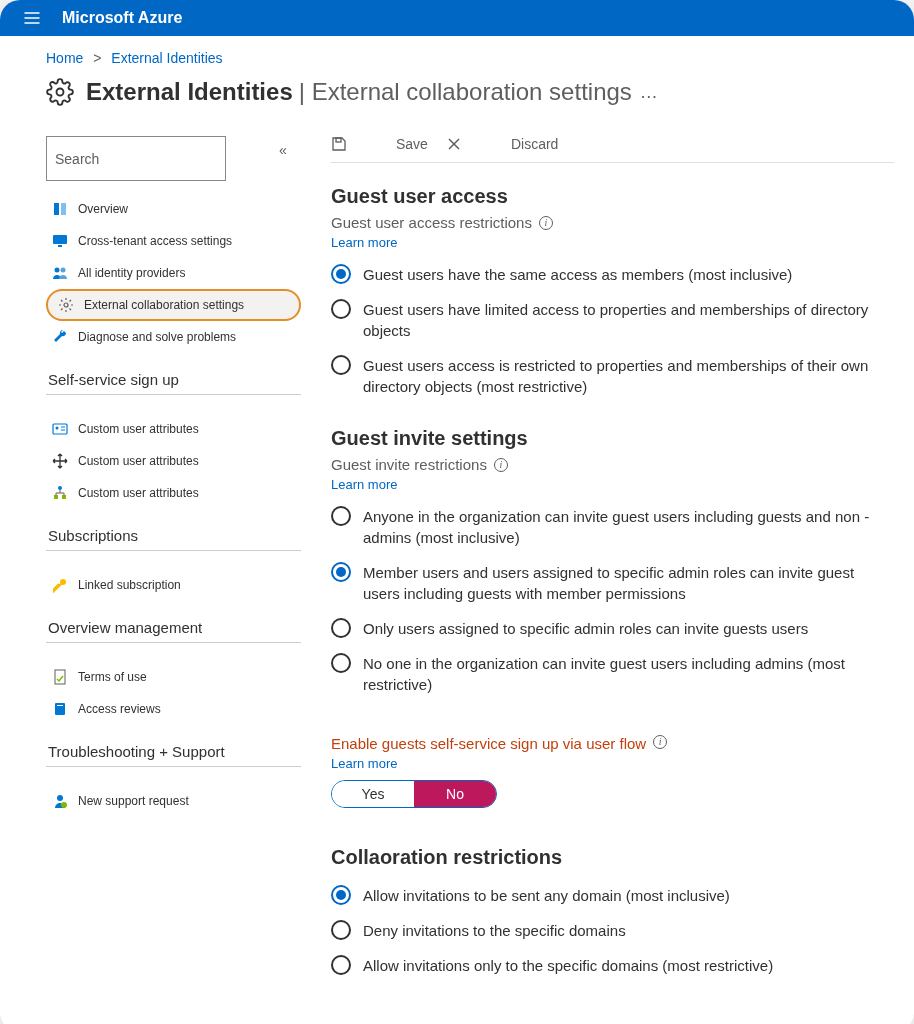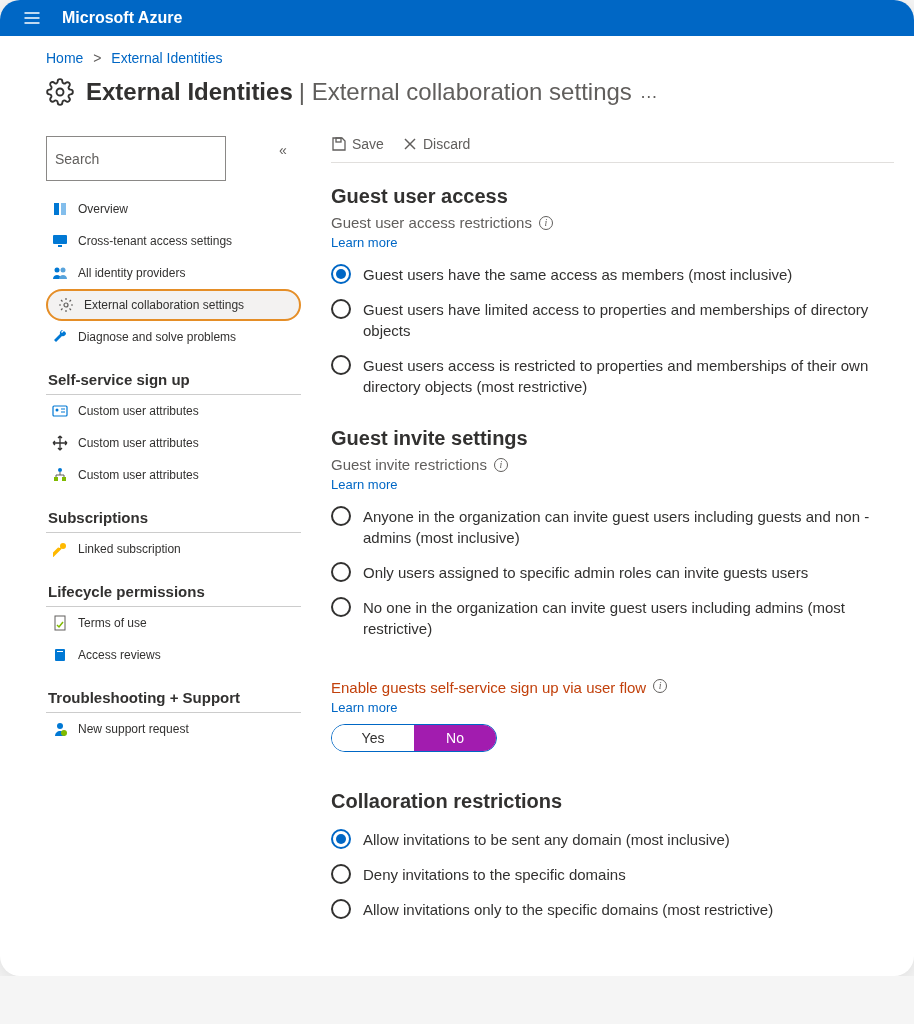--- a/index.html
+++ b/index.html
@@ -31,25 +31,25 @@
 
   
   .search-box { width: 180px; height: 45px; border: 1px solid #8a8886; padding: 0 8px; font-size: 14px; color: #605e5c; display:flex; align-items:center; margin-bottom: 12px; }
   .collapse-chevron { position:absolute; margin-left: 233px; margin-top: 6px; color:#605e5c; cursor:pointer; font-size:14px; }
 
   .nav-item { display:flex; align-items:center; padding: 8px 6px; font-size: 12px; color: #323130; cursor: pointer; }
   .nav-item .nav-icon { width: 16px; height: 16px; margin-right: 10px; flex-shrink:0; display:inline-flex; align-items:center; justify-content:center; }
   .nav-item.selected { background: #f3f2f1; }
   .nav-item.highlighted { border: 2px solid #e58e27; border-radius: 18px; padding: 6px 10px; }
 
-  .nav-section-title { font-size: 15px; font-weight: 700; padding: 12px 0 6px 2px; border-bottom: 1px solid #ccc; margin-bottom: 0; margin-top:6px; }
+  .nav-section-title { font-size: 15px; font-weight: 400; padding: 12px 0 6px 2px; border-bottom: 1px solid #ccc; margin-bottom: 18px; margin-top:6px; }
 
   
   .toolbar { display:flex; align-items:center; padding-bottom: 10px; border-bottom: 1px solid #e1dfdd; margin-bottom: 22px; }
-  .tool-btn { display:flex; align-items:center; color:#605e5c; font-size: 14px; margin-right: 18px; cursor:pointer; }
+  .tool-btn { display:flex; align-items:center; color:#605e5c; font-size: 14px; margin-right: 18px; cursor:pointer;gap:44px; }
   .tool-btn svg { width:16px; height:16px; margin-right:5px; stroke:#605e5c; fill:none; }
 
   
   .section-title { font-size: 20px; font-weight: 600; margin-bottom: 6px; }
   .section-sub { font-size: 15px; color:#605e5c; margin-bottom: 2px; display:flex; align-items:center; }
   .info-icon { width:14px; height:14px; margin-left:7px; display:inline-block; border:1px solid #605e5c; border-radius:50%; position:relative; }
   .info-icon::after { content:"i"; font-style: italic; font-family: Georgia, serif; font-size:10px; color:#605e5c; position:absolute; left:50%; top:50%; transform:translate(-50%,-55%); }
   .learn-more { color:#0067c5; font-size: 13px; text-decoration:none; display:inline-block; margin-bottom: 14px; }
 
   
@@ -58,21 +58,21 @@
   .radio-circle { width:20px; height:20px; border:2px solid #323130; border-radius:50%; margin-right:12px; flex-shrink:0; display:flex; align-items:center; justify-content:center; }
   .radio-option.selected .radio-circle { border-color:#0067c5; }
   .radio-option.selected .radio-circle::after { content:""; width:10px; height:10px; background:#0067c5; border-radius:50%; }
   .radio-label { font-size: 15px; line-height: 1.4; color:#323130; }
 
   
   .toggle-row { margin-bottom: 12px; }
   .toggle-label { font-size: 15px; color:#c2410c; display:flex; align-items:flex-start; margin-bottom:2px;margin-top:40px; }
   .toggle-pill { display:inline-flex; border:1px solid #0067c5; border-radius: 16px; overflow:hidden; margin-top:8px; }
   .toggle-pill .opt { width: 82px; text-align:center; padding: 5px 0; font-size: 14px; cursor:pointer; }
-  .toggle-pill .opt.active { background:#a21caf; color:#fff; }
+  .toggle-pill .opt.active { background:#be185d; color:#fff; }
   .toggle-pill .opt.inactive { color:#323130; background:#fff; }
 
   .spacer-lg { height: 26px; }
 </style>
 </head>
 <body>
 
 <div class="app-window">
 
   <div class="topbar">
@@ -193,21 +193,21 @@
       <div class="nav-item">
         <span class="nav-icon">
           <svg viewBox="0 0 16 16" width="16" height="16">
               <circle cx="11" cy="5" r="3" fill="#ffb900"></circle>
               <path d="M9 7L2 14v-2l5-5" stroke="#ffb900" stroke-width="2"></path>
             </svg>
         </span>
         <span>Linked subscription</span>
       </div>
 
-      <div class="nav-section-title">Lifecycle permissions</div>
+      <div class="nav-section-title">Overview management</div>
       <div class="nav-item">
         <span class="nav-icon">
           <svg viewBox="0 0 16 16" width="16" height="16">
               <rect x="3" y="1" width="10" height="14" fill="#fff" stroke="#605e5c"></rect>
               <path d="M5 10l2 2 4-5" stroke="#7fba00" stroke-width="1.5" fill="none"></path>
             </svg>
         </span>
         <span>Terms of use</span>
       </div>
       <div class="nav-item">
@@ -279,20 +279,24 @@
       <div class="section-sub">
         <span>Guest invite restrictions</span>
         <span class="info-icon"></span>
       </div>
       <a href="#" class="learn-more">Learn more</a>
       <div class="radio-group" style="margin-bottom:16px;">
         <div class="radio-option">
           <span class="radio-circle"></span>
           <span class="radio-label">Anyone in the organization can invite guest users including guests and non -admins (most inclusive)</span>
         </div>
+        <div class="radio-option selected">
+          <span class="radio-circle"></span>
+          <span class="radio-label">Member users and users assigned to specific admin roles can invite guest users including guests with member permissions</span>
+        </div>
         <div class="radio-option">
           <span class="radio-circle"></span>
           <span class="radio-label">Only users assigned to specific admin roles can invite guests users</span>
         </div>
         <div class="radio-option">
           <span class="radio-circle"></span>
           <span class="radio-label">No one in the organization can invite guest users including admins (most restrictive)</span>
         </div>
       </div>
 

